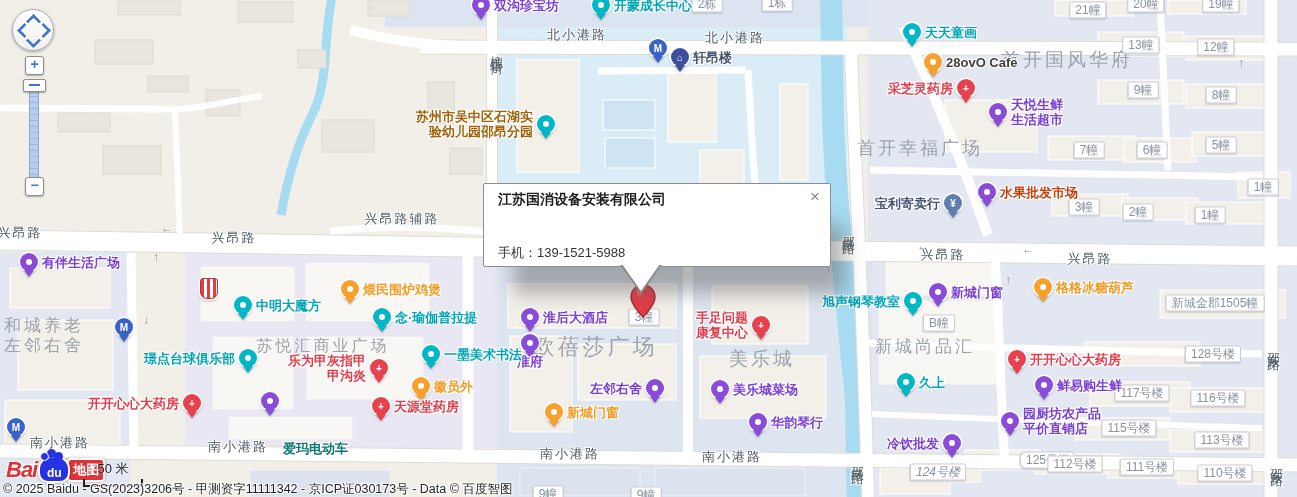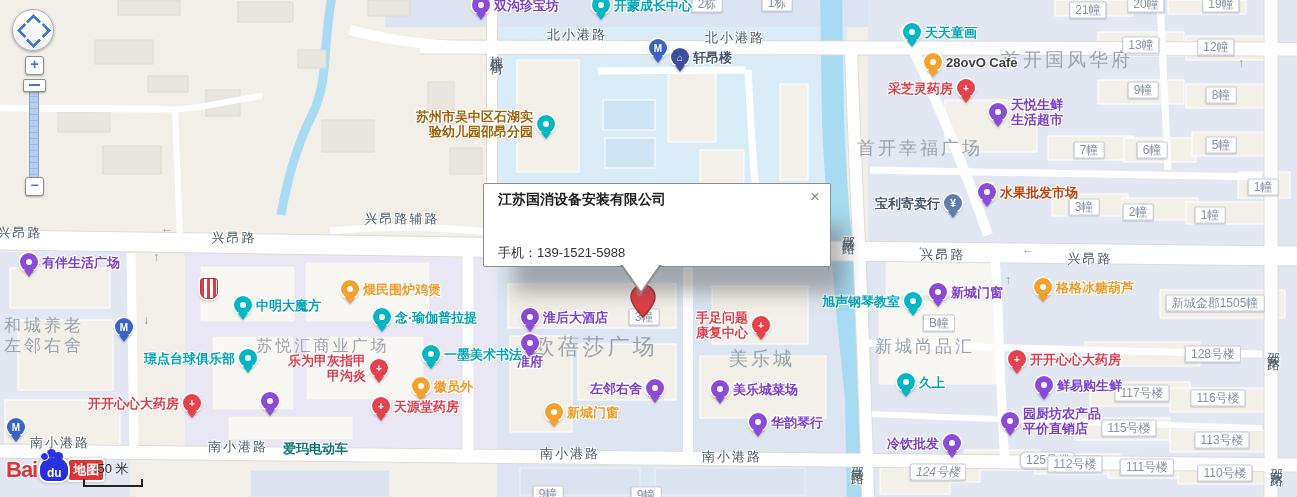--- a/index.html
+++ b/index.html
@@ -57,21 +57,21 @@
       z-index:6;color:#3f74d9;font-size:14px;font-weight:bold;text-align:center;line-height:15px;
       box-shadow:0 1px 2px rgba(0,0,0,.3);cursor:pointer;}
   #zoom-in{left:25px;top:56px;} #zoom-out{left:25px;top:177px;}
   #zoom-handle{position:absolute;left:23px;top:79px;width:21px;height:11px;background:#fff;border:1px solid #8e8e8e;
       border-radius:2px;z-index:6;box-shadow:0 1px 2px rgba(0,0,0,.3);cursor:grab;}
   #zoom-handle i{position:absolute;left:5px;top:4px;width:11px;height:2px;background:#3f74d9;}
   #zoom-track{position:absolute;left:29px;top:90px;width:8px;height:88px;z-index:5;border:1px solid #8ea6cf;
       background:repeating-linear-gradient(180deg,#b7cdee 0 5px,#9cb8e4 5px 6px);}
   
   #logo{position:absolute;left:6px;top:456px;z-index:6;display:flex;align-items:center;cursor:pointer;}
-  #logo .bai{color:#de3437;font-size:22px;font-weight:bold;letter-spacing:-1px;
+  #logo .bai{color:#de3437;font-size:22px;font-weight:bold;font-style:italic;letter-spacing:-1px;
       text-shadow:-1px -1px 0 #fff,1px -1px 0 #fff,-1px 1px 0 #fff,1px 1px 0 #fff;}
   #logo .paw{position:relative;width:28px;height:23px;background:#2733e2;border:2px solid #fff;
       border-radius:13px 13px 10px 10px;margin-left:1px;box-shadow:0 0 3px rgba(0,0,0,.35);}
   #logo .paw:before{content:"";position:absolute;left:0px;top:-6px;width:7px;height:7px;border-radius:50%;
       background:#2733e2;box-shadow:7px -3px 0 #2733e2,14px 0 0 #2733e2;border:1px solid #fff;}
   #logo .du{position:absolute;left:0;right:0;bottom:1px;text-align:center;color:#fff;font-size:12px;font-weight:bold;}
   #logo .ditu{background:#de3437;color:#fff;font-size:13px;font-weight:bold;padding:1px 4px;border-radius:4px;
       border:2px solid #fff;margin-left:-3px;box-shadow:0 0 3px rgba(0,0,0,.3);}
   #scale{position:absolute;left:83px;top:460px;z-index:6;width:60px;text-align:center;}
   #scale .txt{font-size:13px;color:#222;text-shadow:0 0 2px #fff;}
@@ -657,14 +657,15 @@
     <span class="bai">Bai</span>
     <span class="paw">
       <span class="du">du</span>
     </span>
     <span class="ditu">地图</span>
   </div>
   <div id="scale">
     <div class="txt">50 米</div>
     <div class="bar"></div>
   </div>
+  <div id="copyright">© 2025 Baidu - GS(2023)3206号 - 甲测资字11111342 - 京ICP证030173号 - Data © 百度智图</div>
 
 </div>
 
 </body></html>

